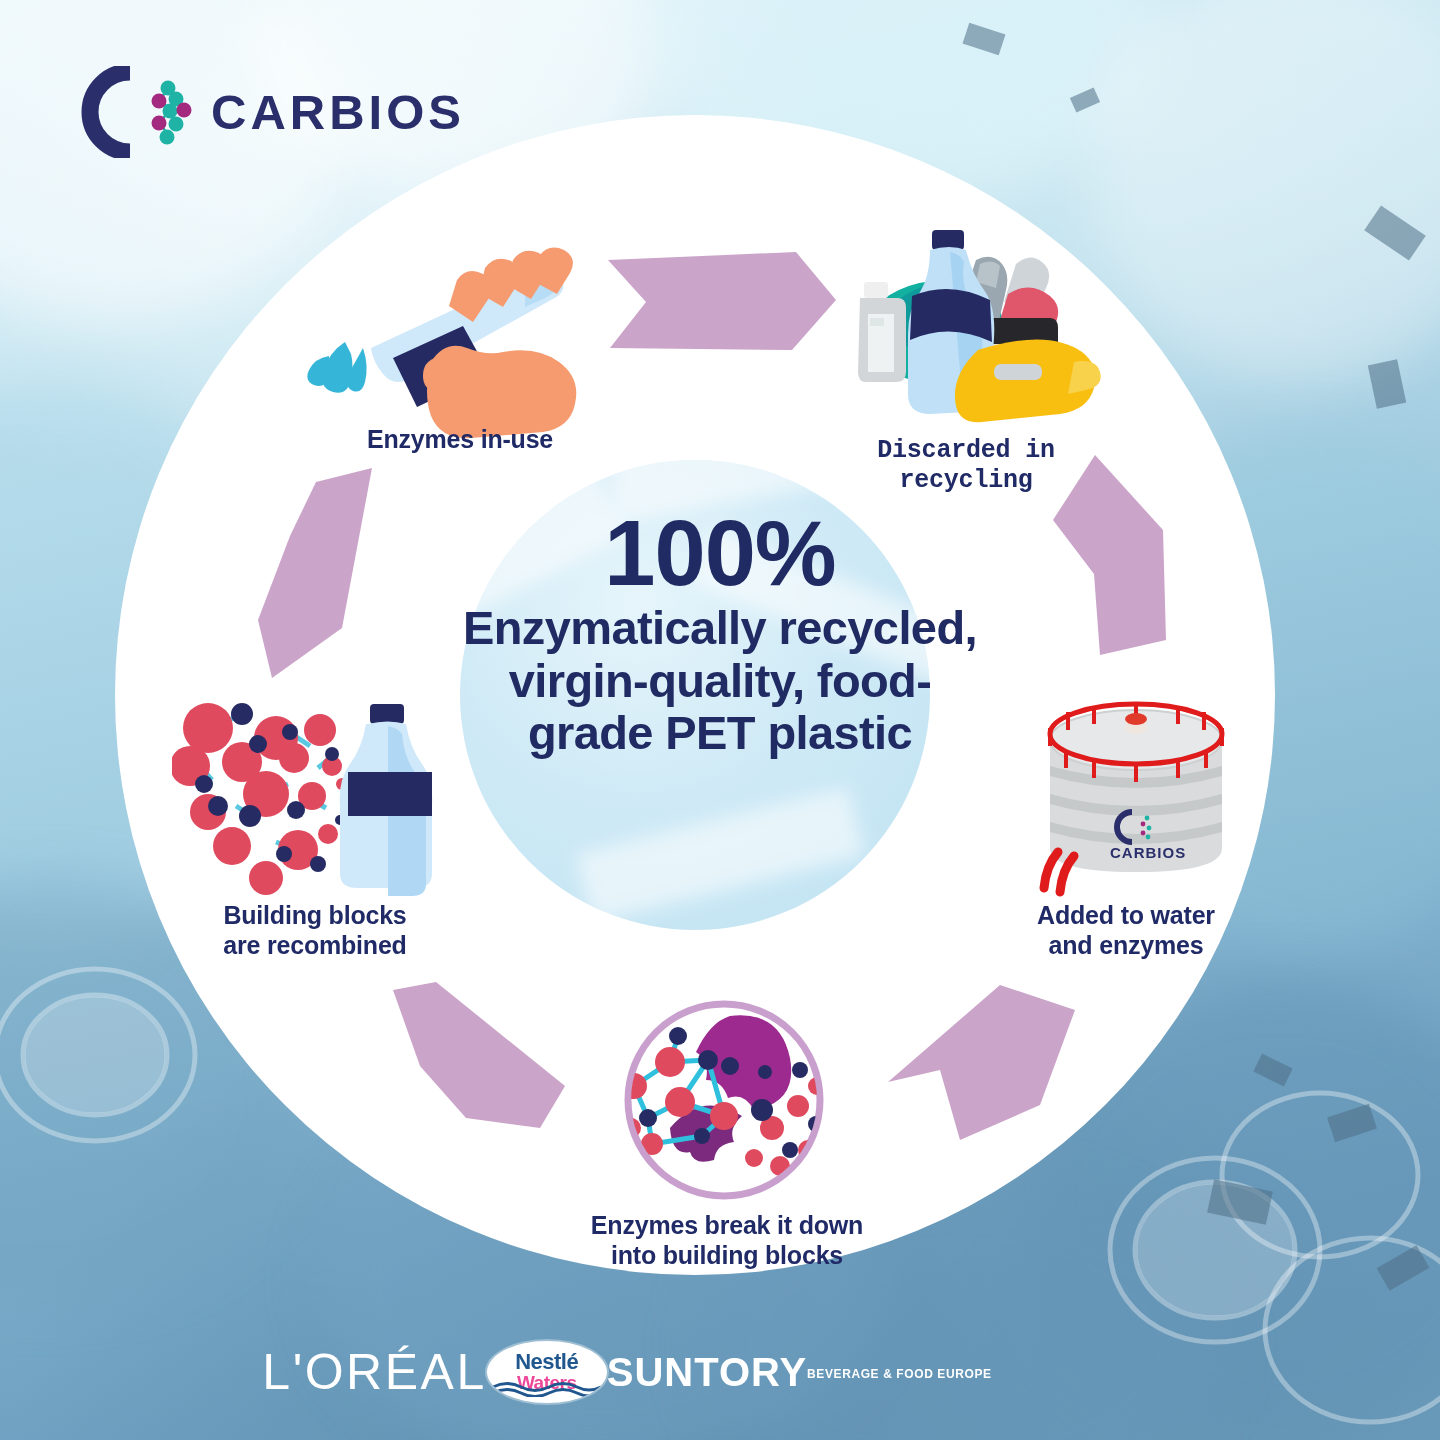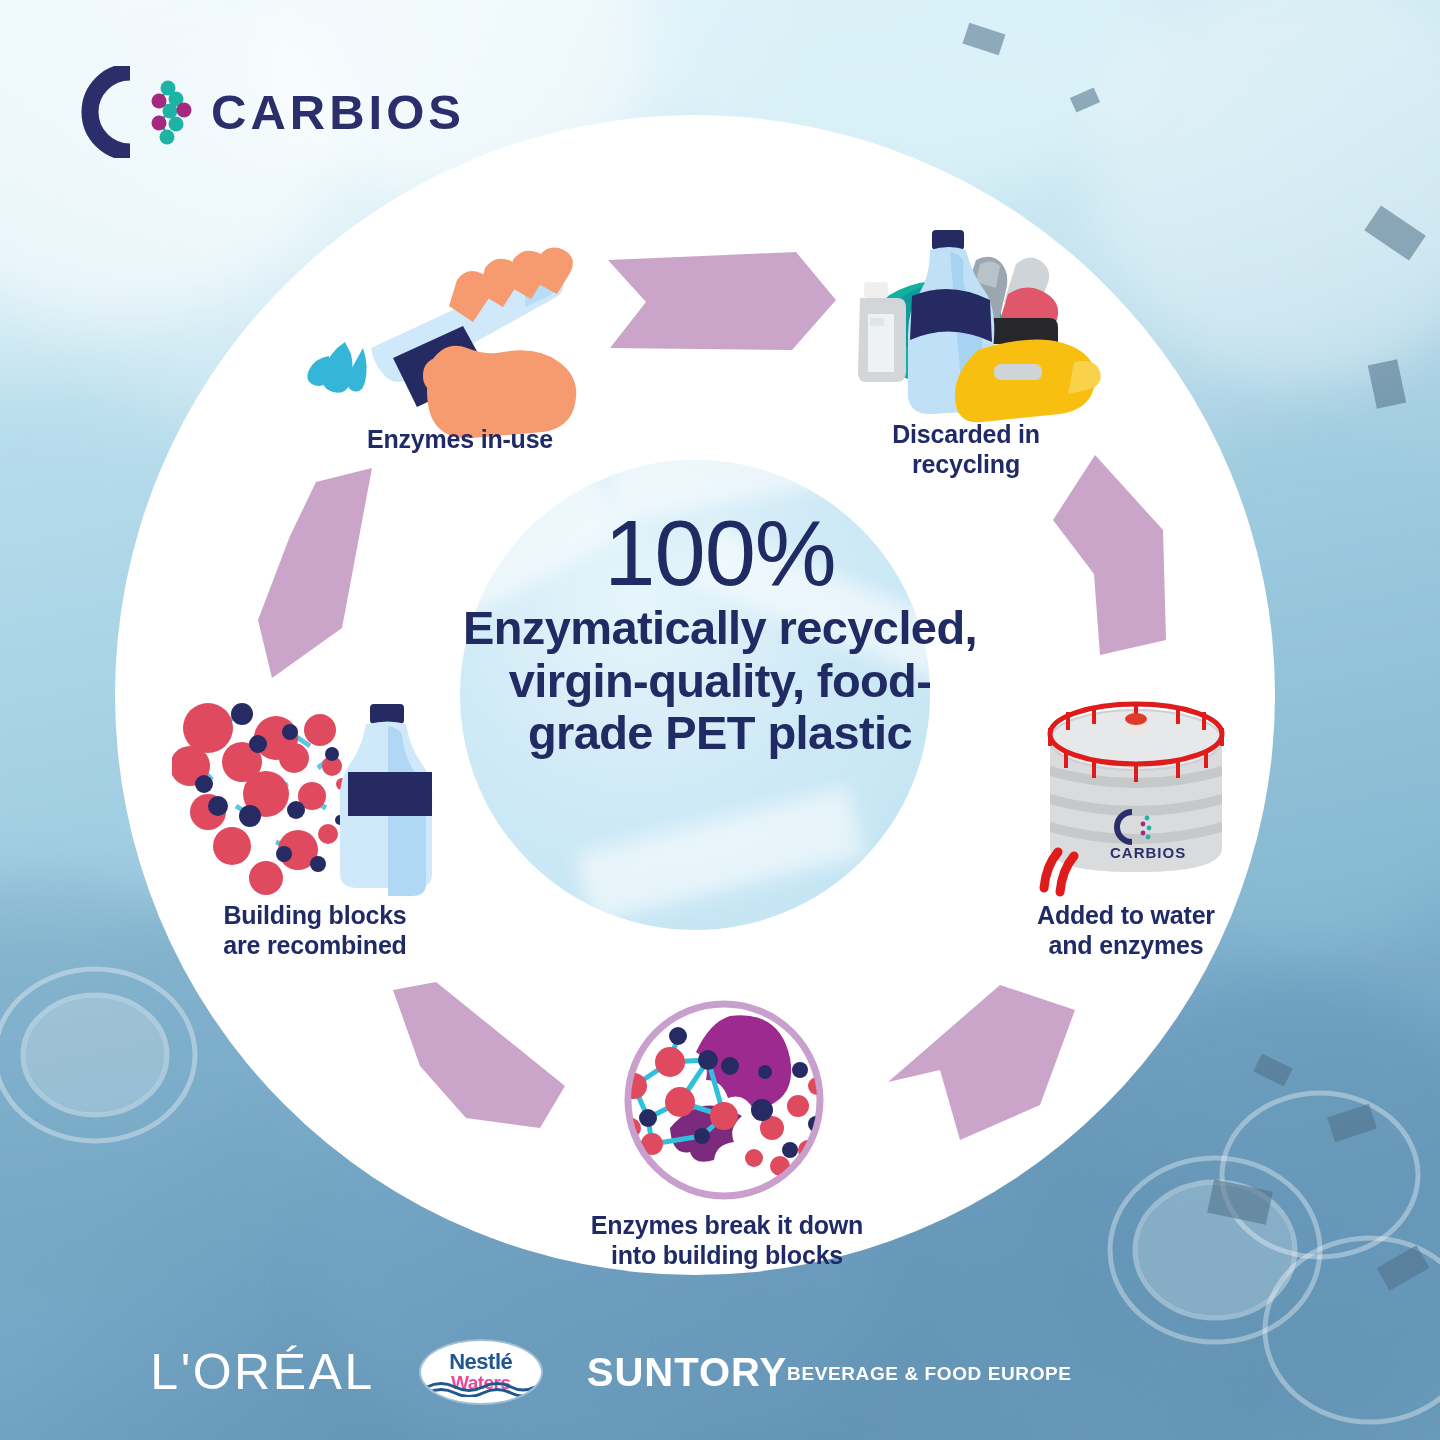--- a/index.html
+++ b/index.html
@@ -35,57 +35,57 @@
     z-index:3; overflow:hidden;
   }
   #inner .glint{ position:absolute; background:rgba(255,255,255,.55); filter:blur(9px); }
 
   
   #center-text{
     position:absolute; left:460px; top:508px; width:520px; height:390px;
     z-index:6; display:flex; flex-direction:column; align-items:center;
     justify-content:flex-start; text-align:center; color:#202a63;
   }
-  #pct{ font-size:92px; font-weight:400; letter-spacing:-1px; line-height:.98; }
+  #pct{ font-size:92px; font-weight:700; letter-spacing:-1px; line-height:.98; }
   #ctr-body{ font-size:47px; font-weight:700; line-height:1.12; margin-top:4px; letter-spacing:-.6px; }
 
   
   .label{
     position:absolute; z-index:7; color:#1f2a66;
     font-size:25px; font-weight:800; text-align:center; line-height:1.2;
     letter-spacing:-.2px; white-space:pre-line;
   }
 
   
   #logo{ position:absolute; left:72px; top:66px; z-index:9; display:flex; align-items:center; gap:14px; }
   #logo .wordmark{
     font-size:49px; font-weight:700; color:#2a2f6b; letter-spacing:4px;
   }
 
   
   #partners{
-    position:absolute; left:0; bottom:22px; width:1222px; height:92px; z-index:9;
-    display:flex; align-items:center; justify-content:center; gap:46px;
+    position:absolute; left:16px; bottom:22px; width:1222px; height:92px; z-index:9;
+    display:flex; align-items:center; justify-content:center; 
   }
   .loreal{
     color:#ffffff; font-size:50px; font-weight:400; letter-spacing:2.5px;
     font-family:"Liberation Sans", sans-serif;
   }
   .nestle-oval{
     width:120px; height:62px; border-radius:50%; background:#ffffff;
     display:flex; flex-direction:column; align-items:center; justify-content:center;
     position:relative; overflow:hidden; box-shadow:0 0 0 2px rgba(255,255,255,.35);
   }
   .nestle-oval .nw1{ font-size:22px; font-weight:700; color:#21578f; line-height:.95; letter-spacing:-.5px;}
   .nestle-oval .nw2{ font-size:19px; font-weight:700; color:#ec4899; line-height:1; letter-spacing:-.5px;}
   .pepsi{ display:flex; align-items:center; gap:9px; }
   .pepsi .txt{ color:#fff; font-size:40px; font-weight:800; letter-spacing:-.5px; font-style:italic; }
   .suntory{ display:flex; flex-direction:row; align-items:center; }
   .suntory .s1{ color:#fff; font-size:40px; font-weight:800; letter-spacing:1px; line-height:1; }
-  .suntory .s2{ color:#fff; font-size:19px; font-weight:700; letter-spacing:.6px; margin-top:3px; }
+  .suntory .s2{ color:#fff; font-size:12px; font-weight:700; letter-spacing:.6px; margin-top:3px; }
 
   svg{ display:block; }
 </style>
 </head>
 <body>
 
 <div id="bg">
   <div class="bgbase"></div>
 
   <div class="blob" style="left:-120px;top:-60px;width:460px;height:380px;background:rgba(255,255,255,.45);"></div>
@@ -347,21 +347,21 @@
       <circle cx="202" cy="94" r="2"></circle>
   </g>
 
   <rect x="198" y="16" width="34" height="20" rx="4" fill="#252a63"></rect>
   <path d="M196 36 q20 -5 38 0 q4 24 16 40 q12 16 10 42 v68 q0 14 -18 14 h-56 q-18 0 -18 -14 v-68 q-2 -26 10 -42 q12 -16 16 -40z" fill="#cfe8fa"></path>
   <path d="M216 38 q10 2 14 8 q2 24 14 40 q12 16 10 42 v68 q0 12 -14 12 h-24z" fill="#b0d8f4"></path>
   <path d="M176 84 h84 v44 h-84z" fill="#252a63"></path>
 </svg>
 
 <div class="label" style="left:300px;top:424px;width:320px;">Enzymes in-use</div>
-<div class="label" style="left:848px;top:419px;width:236px;">Discarded in
+<div class="label" style="left:848px;top:436px;width:236px;font-family:Liberation Mono, monospace;">Discarded in
 recycling</div>
 <div class="label" style="left:1000px;top:900px;width:252px;">Added to water
 and enzymes</div>
 <div class="label" style="left:548px;top:1210px;width:358px;">Enzymes break it down
 into building blocks</div>
 <div class="label" style="left:190px;top:900px;width:250px;">Building blocks
 are recombined</div>
 
 <div id="center-text">
   <div id="pct">100%</div>

